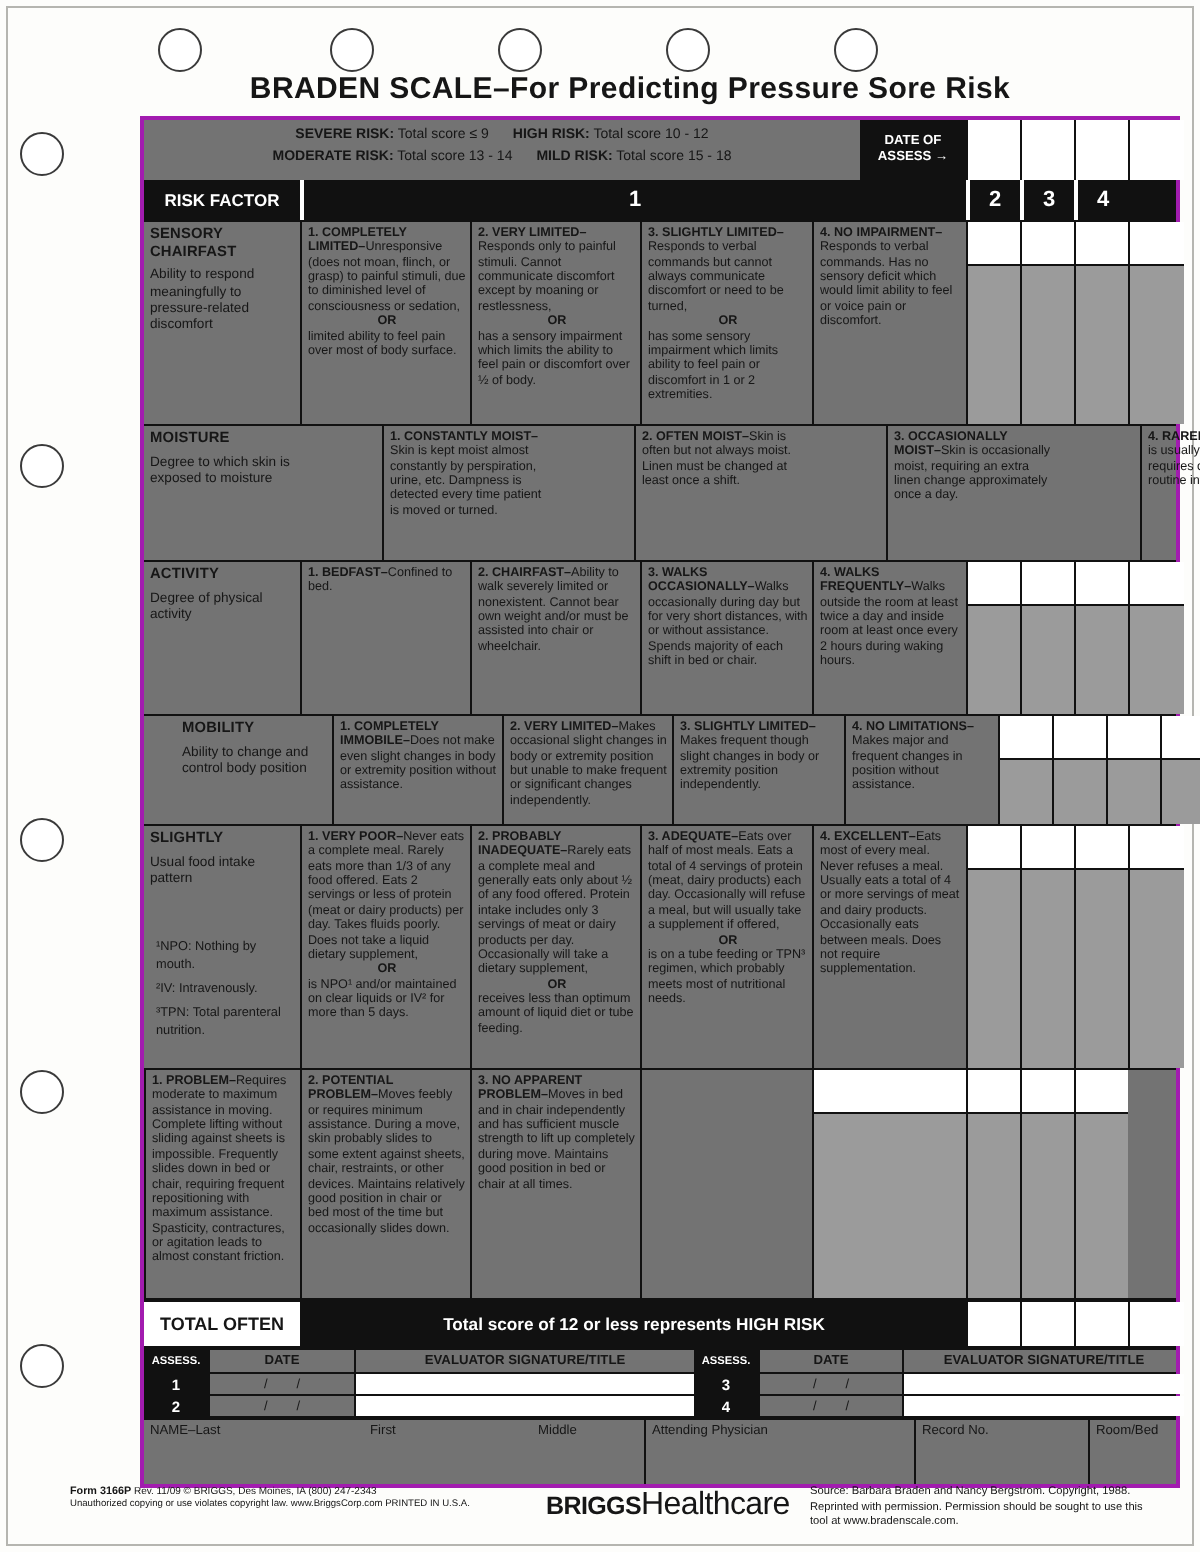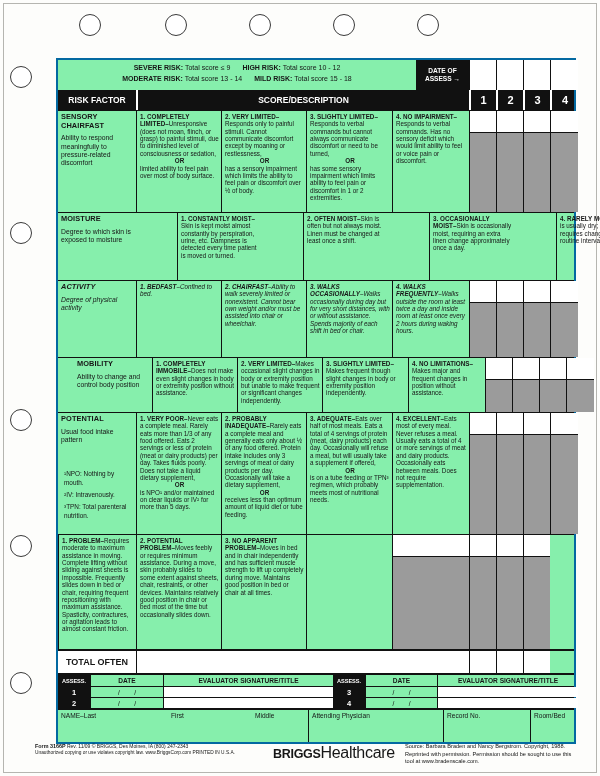--- a/index.html
+++ b/index.html
@@ -6,21 +6,21 @@
   html,body { width:600px; height:776px; }
   body { background:#ffffff; font-family:"Liberation Sans", sans-serif; color:#161616; }
   .page { position:relative; width:600px; height:776px; background:#fdfdfb; overflow:hidden; }
   .frame { position:absolute; inset:3px; border:1px solid #b5b5b0; pointer-events:none; }
 
   .hole { position:absolute; width:22px; height:22px; border:1.6px solid #3a3a3a; border-radius:50%; background:#fff; }
 
   .title { position:absolute; left:55px; top:36px; width:520px; text-align:center;
            font-weight:bold; font-size:15px; letter-spacing:0.2px; }
 
-  .form { position:absolute; left:56px; top:58px; width:520px; border:2px solid #0369a1; background:#86efac; }
+  .form { position:absolute; left:70px; top:58px; width:520px; border:2px solid #a21caf; background:#737373; }
 
   .grid { display:grid; }
   .rk-row { grid-template-columns:358px 53px 27px 27px 27px 28px; height:30px; }
   .rk-text { padding-top:3px; text-align:center; font-size:7px; line-height:1.5; }
   .rk-text .b { font-weight:bold; }
   .rk-pair { margin:0 6px; white-space:nowrap; }
   .rk-date { background:#111; color:#fff; font-weight:bold; font-size:6.6px; text-align:center;
              display:flex; flex-direction:column; justify-content:center; line-height:1.25; }
   .rk-cell { border-left:1.6px solid #111; background:#fff; }
 
@@ -82,41 +82,41 @@
   <div class="hole" style="left:165px; top:14px;"></div>
   <div class="hole" style="left:249px; top:14px;"></div>
   <div class="hole" style="left:333px; top:14px;"></div>
   <div class="hole" style="left:417px; top:14px;"></div>
   <div class="hole" style="left:10px; top:66px;"></div>
   <div class="hole" style="left:10px; top:222px;"></div>
   <div class="hole" style="left:10px; top:409px;"></div>
   <div class="hole" style="left:10px; top:535px;"></div>
   <div class="hole" style="left:10px; top:672px;"></div>
 
+  <div class="title">BRADEN SCALE–For Predicting Pressure Sore Risk</div>
 
   <div class="form">
 
     <div class="grid rk-row">
       <div class="rk-text">
         <div><span class="rk-pair"><span class="b">SEVERE RISK:</span> <span>Total score ≤ 9</span></span><span class="rk-pair"><span class="b">HIGH RISK:</span> <span>Total score 10 - 12</span></span></div>
         <div><span class="rk-pair"><span class="b">MODERATE RISK:</span> <span>Total score 13 - 14</span></span><span class="rk-pair"><span class="b">MILD RISK:</span> <span>Total score 15 - 18</span></span></div>
       </div>
       <div class="rk-date">
         <div>DATE OF</div>
         <div>ASSESS →</div>
       </div>
       <div class="rk-cell"></div>
       <div class="rk-cell"></div>
       <div class="rk-cell"></div>
       <div class="rk-cell"></div>
     </div>
 
     <div class="grid hdr-row">
       <div class="hdr-cell">RISK FACTOR</div>
-      <div class="hdr-cell wsep">SCORE/DESCRIPTION</div>
       <div class="hdr-num wsep">1</div>
       <div class="hdr-num wsep">2</div>
       <div class="hdr-num wsep">3</div>
       <div class="hdr-num wsep">4</div>
     </div>
 
     <div class="grid frow" style="height:102px;">
       <div class="cell first">
         <div class="factor-name">SENSORY CHAIRFAST</div>
         <div class="factor-desc">Ability to respond meaningfully to pressure-related discomfort</div>
@@ -185,21 +185,21 @@
       <div class="scol">
           <div class="entry"></div>
           <div class="shade"></div>
         </div>
       <div class="scol">
           <div class="entry"></div>
           <div class="shade"></div>
         </div>
     </div>
 
-    <div class="grid frow" style="height:77px;font-style:italic;">
+    <div class="grid frow" style="height:77px;">
       <div class="cell first">
         <div class="factor-name">ACTIVITY</div>
         <div class="factor-desc">Degree of physical activity</div>
       </div>
       <div class="cell desc">
           <p><span class="ct">1. BEDFAST–</span><span>Confined to bed.</span></p>
         </div>
       <div class="cell desc">
           <p><span class="ct">2. CHAIRFAST–</span><span>Ability to walk severely limited or nonexistent. Cannot bear own weight and/or must be assisted into chair or wheelchair.</span></p>
         </div>
@@ -257,21 +257,21 @@
           <div class="shade"></div>
         </div>
       <div class="scol">
           <div class="entry"></div>
           <div class="shade"></div>
         </div>
     </div>
 
     <div class="grid frow" style="height:122px;">
       <div class="cell first">
-        <div class="factor-name">POTENTIAL</div>
+        <div class="factor-name">SLIGHTLY</div>
         <div class="factor-desc">Usual food intake pattern</div>
         <div class="fnotes">
           <div class="fnote">¹NPO: Nothing by mouth.</div>
           <div class="fnote">²IV: Intravenously.</div>
           <div class="fnote">³TPN: Total parenteral nutrition.</div>
         </div>
       </div>
       <div class="cell desc">
           <p><span class="ct">1. VERY POOR–</span><span>Never eats a complete meal. Rarely eats more than 1/3 of any food offered. Eats 2 servings or less of protein (meat or dairy products) per day. Takes fluids poorly. Does not take a liquid dietary supplement,</span></p>
           <div class="or">OR</div>
@@ -334,20 +334,21 @@
           <div class="shade"></div>
         </div>
       <div class="scol">
           <div class="entry"></div>
           <div class="shade"></div>
         </div>
     </div>
 
     <div class="grid total-row">
       <div class="total-label">TOTAL OFTEN</div>
+      <div class="total-banner">Total score of 12 or less represents HIGH RISK</div>
       <div class="total-cell"></div>
       <div class="total-cell"></div>
       <div class="total-cell"></div>
       <div class="total-cell"></div>
     </div>
 
     <div class="grid assess-hdr">
       <div class="a-black">ASSESS.</div>
       <div class="a-white">DATE</div>
       <div class="a-white">EVALUATOR SIGNATURE/TITLE</div>

